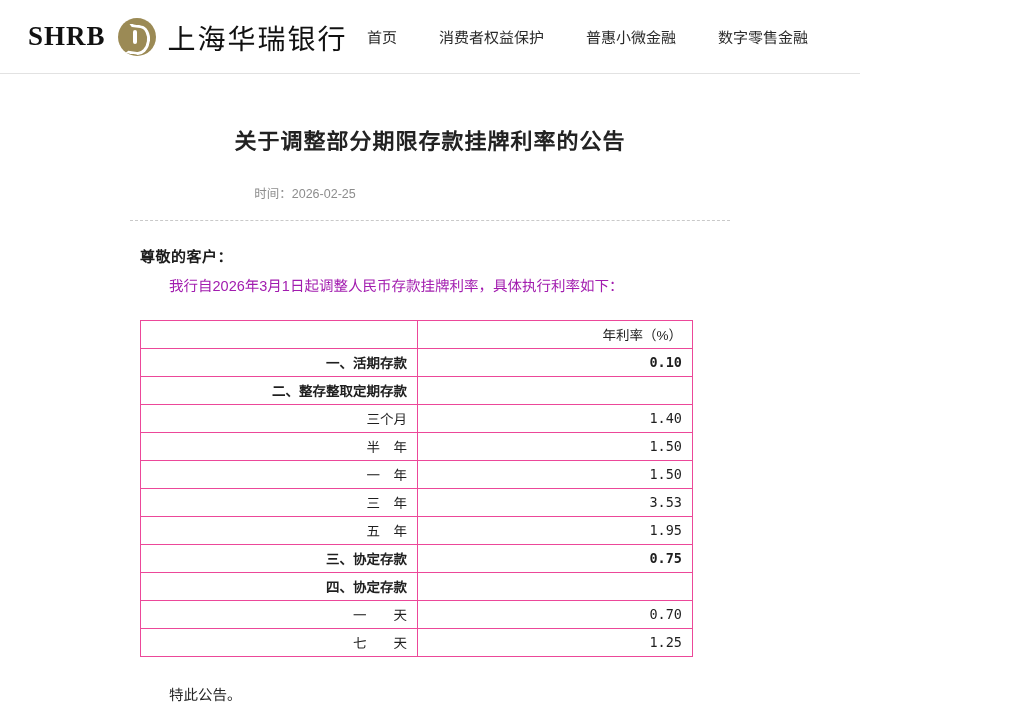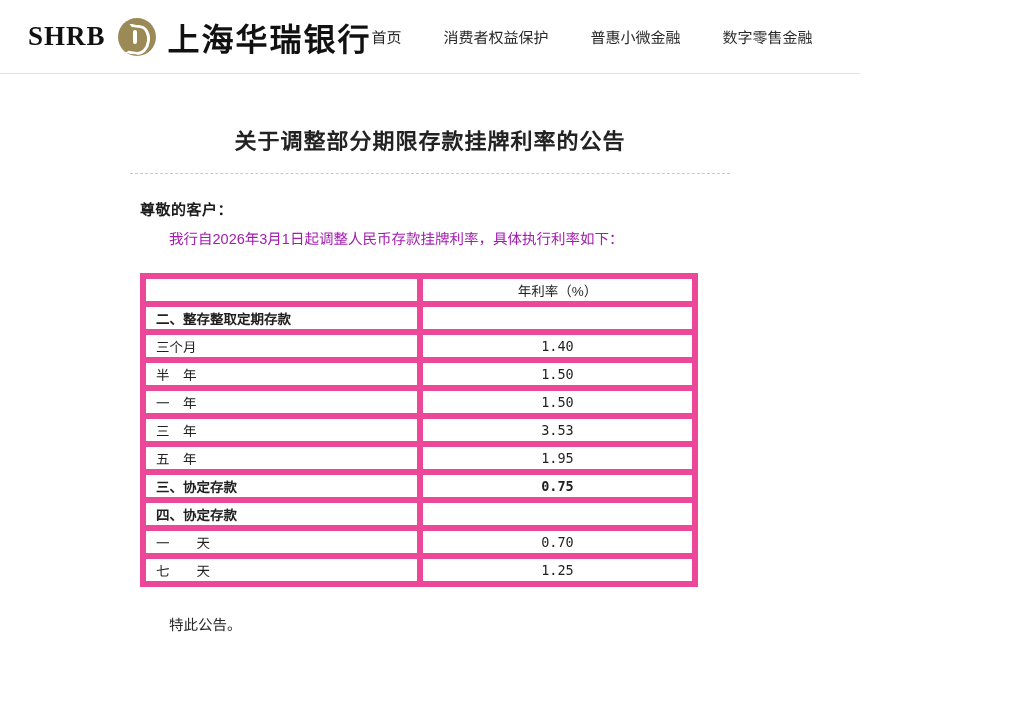--- a/index.html
+++ b/index.html
@@ -64,22 +64,22 @@
     position: absolute;
     left: 15px;
     top: 12px;
     width: 4px;
     height: 14px;
     background: #ffffff;
     border-radius: 2px;
   }
   .brand-name {
     font-family: "Liberation Serif", "DejaVu Serif", serif;
-    font-size: 32px;
-    font-weight: bold;
+    font-size: 28px;
+    font-weight: normal;
     color: #111111;
     letter-spacing: 2px;
   }
   .nav {
     margin-left: auto;
     display: flex;
     align-items: center;
     gap: 42px;
     padding-right: 24px;
   }
@@ -133,26 +133,27 @@
   }
 
   
   table.rates {
     margin-top: 22px;
     border-collapse: collapse;
     width: 552px;
     table-layout: fixed;
   }
   table.rates td {
-    border: 6px solid #ec4899;
+    border: 1px solid #ec4899;
     height: 28px;
     font-size: 13.5px;
     color: #1f1f1f;
     padding: 0 10px;
     box-sizing: border-box;
+    text-align: right;
   }
   td.c-label { width: 277px; }
   td.c-value {
     width: 275px;
     text-align: center;
     font-family: "DejaVu Sans Mono", "Liberation Mono", monospace;
     font-size: 13px;
   }
   td.head-value {
     text-align: center;
@@ -182,33 +183,38 @@
     <nav class="nav">
       <span class="nav-item">首页</span>
       <span class="nav-item">消费者权益保护</span>
       <span class="nav-item">普惠小微金融</span>
       <span class="nav-item">数字零售金融</span>
     </nav>
   </div>
 
   <div class="article">
     <h1 class="doc-title">关于调整部分期限存款挂牌利率的公告</h1>
+    <div class="doc-meta">时间：2026-02-25</div>
     <hr class="divider">
 
     <div class="body-wrap">
       <div class="salutation">尊敬的客户：</div>
       <div class="para">我行自2026年3月1日起调整人民币存款挂牌利率，具体执行利率如下：</div>
 
       <table class="rates">
         <tbody>
           <tr>
             <td class="c-label"></td>
             <td class="c-value head-value">年利率（%）</td>
           </tr>
           <tr class="bold">
+            <td class="c-label">一、活期存款</td>
+            <td class="c-value">0.10</td>
+          </tr>
+          <tr class="bold">
             <td class="c-label">二、整存整取定期存款</td>
             <td class="c-value"></td>
           </tr>
           <tr>
             <td class="c-label">三个月</td>
             <td class="c-value">1.40</td>
           </tr>
           <tr>
             <td class="c-label">半　年</td>
             <td class="c-value">1.50</td>

